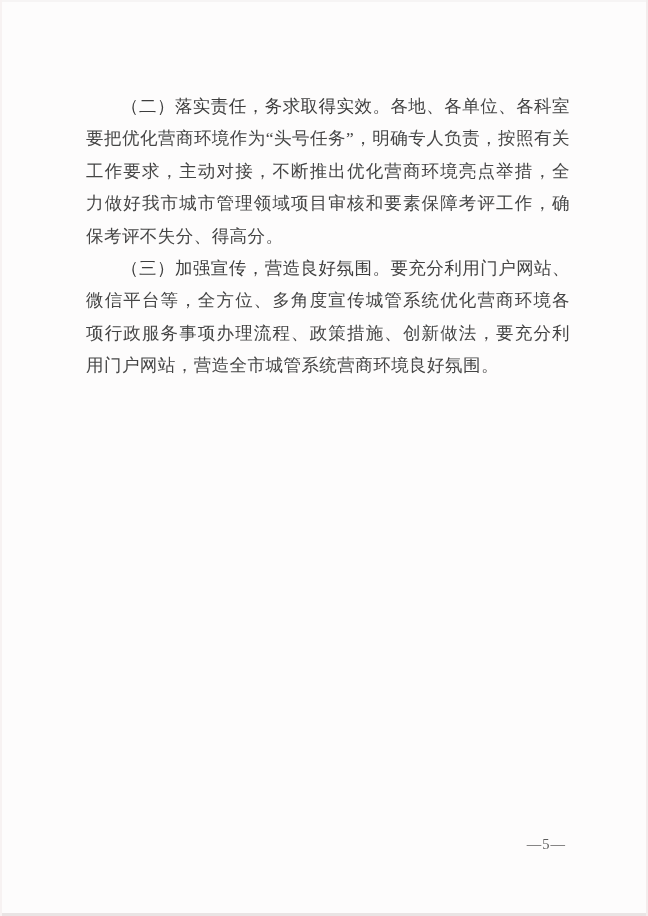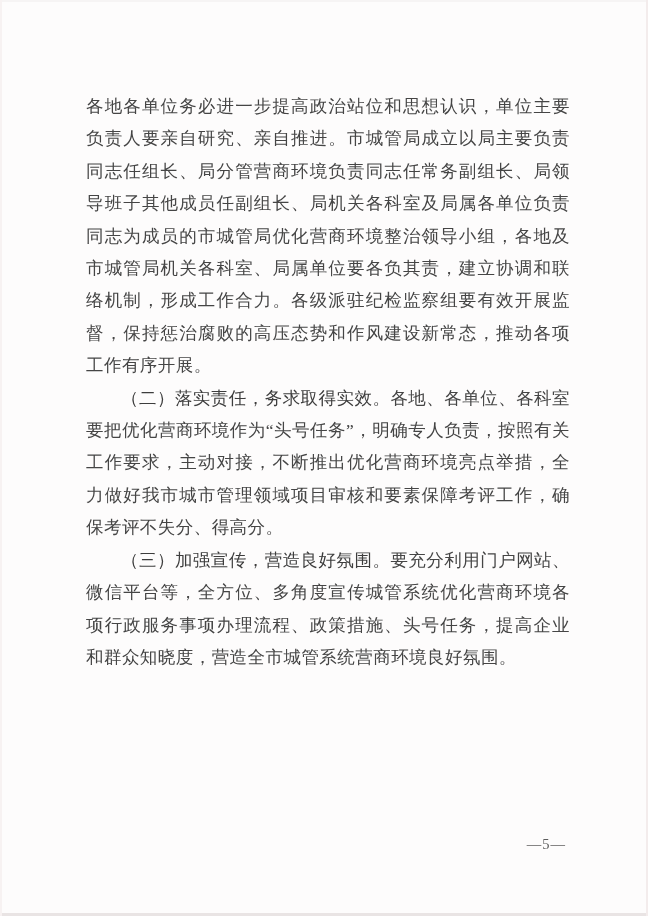--- a/index.html
+++ b/index.html
@@ -62,18 +62,17 @@
     letter-spacing: 1px;
     color: #5c5c5c;
     font-family: "Liberation Serif", serif;
   }
 </style>
 </head>
 <body>
 
 <div class="page">
   <div class="doc-body">
-      <p class="para"><span class="run-body">各地各单位务必进一步提高政治站位和思想认识，单位主要负责人要亲自研究、亲自推进。市城管局成立以局主要负责同志任组长、局分管营商环境负责同志任常务副组长、局领导班子其他成员任副组长、局机关各科室及局属各单位负责同志为成员的市城管局优化营商环境整治领导小组，各地及市城管局机关各科室、局属单位要各负其责，建立协调和联络机制，形成工作合力。各级派驻纪检监察组要有效开展监督，保持惩治腐败的高压态势和作风建设新常态，推动各项工作有序开展。</span></p>
       <p class="para indent"><span class="run-heading">（二）落实责任，务求取得实效。</span><span class="run-body">各地、各单位、各科室要把优化营商环境作为“头号任务”，明确专人负责，按照有关工作要求，主动对接，不断推出优化营商环境亮点举措，全力做好我市城市管理领域项目审核和要素保障考评工作，确保考评不失分、得高分。</span></p>
-      <p class="para indent"><span class="run-heading">（三）加强宣传，营造良好氛围。</span><span class="run-body">要充分利用门户网站、微信平台等，全方位、多角度宣传城管系统优化营商环境各项行政服务事项办理流程、政策措施、头号任务，提高企业和群众知晓度，营造全市城管系统营商环境良好氛围。</span></p>
+      <p class="para indent"><span class="run-heading">（三）加强宣传，营造良好氛围。</span><span class="run-body">要充分利用门户网站、微信平台等，全方位、多角度宣传城管系统优化营商环境各项行政服务事项办理流程、政策措施、创新做法，要充分利用门户网站，营造全市城管系统营商环境良好氛围。</span></p>
     </div>
   <div class="page-number">—5—</div>
 </div>
 
 </body></html>

